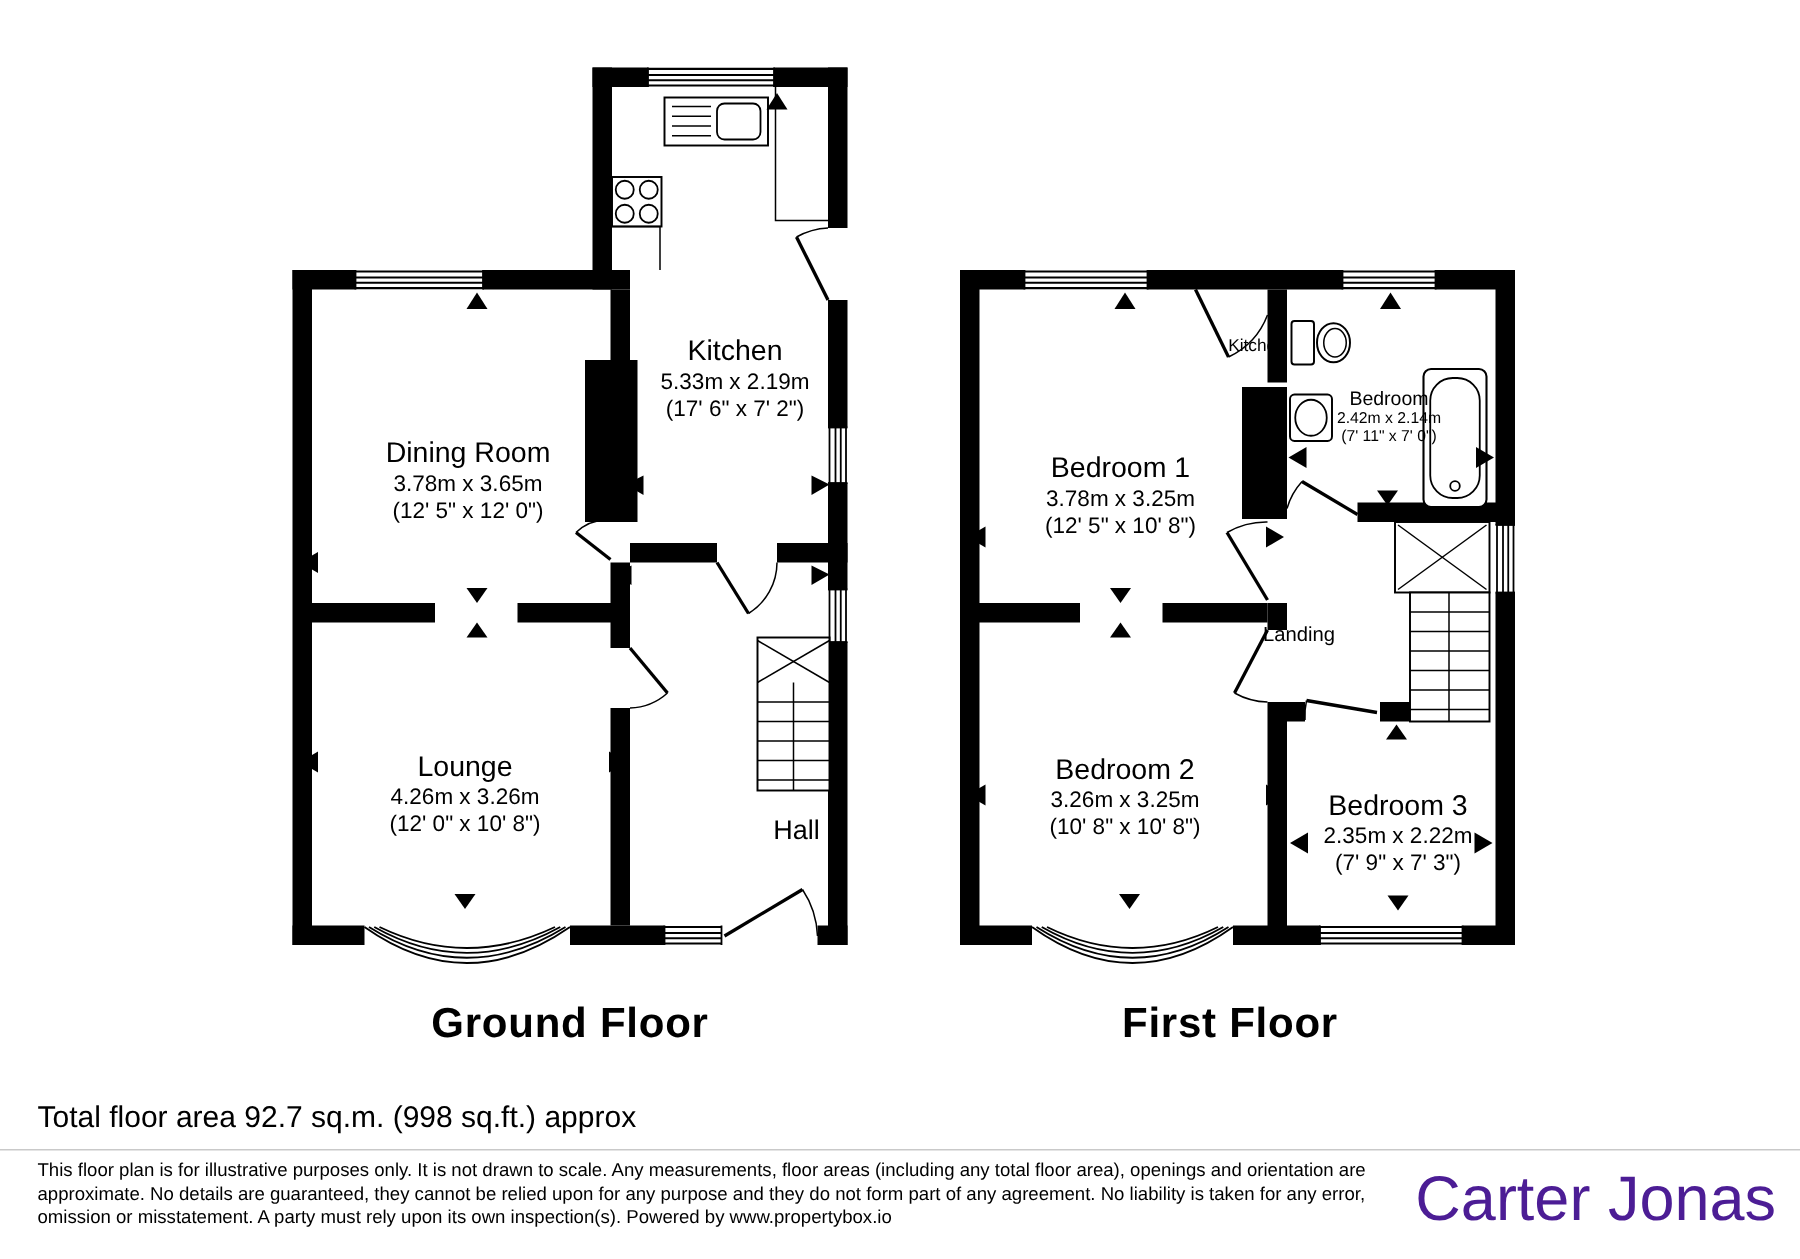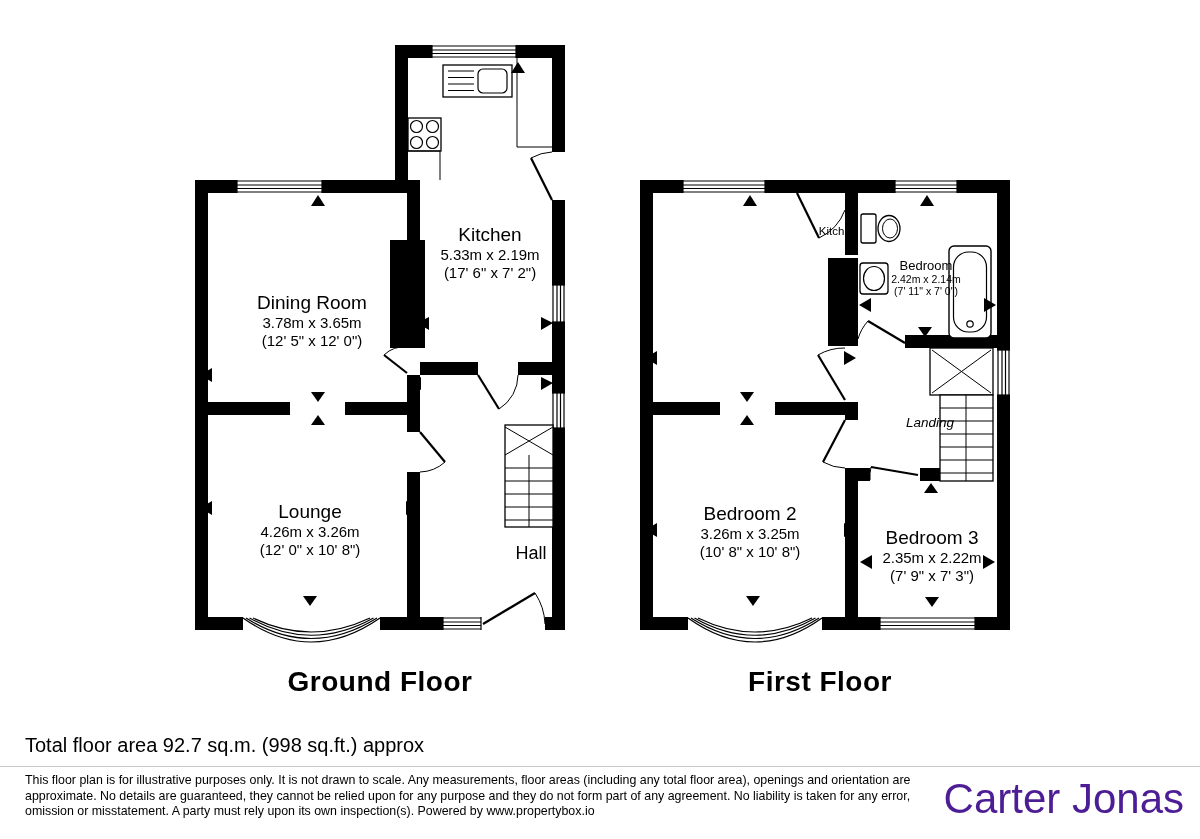--- a/index.html
+++ b/index.html
@@ -316,37 +316,42 @@
     <div class="room-dims">3.78m x 3.65m</div>
     <div class="room-dims">(12' 5" x 12' 0")</div>
   </div>
   <div class="room-label" style="left:310px;top:501px;">
     <div class="room-name">Lounge</div>
     <div class="room-dims">4.26m x 3.26m</div>
     <div class="room-dims">(12' 0" x 10' 8")</div>
   </div>
   <div class="room-label hall-label" style="left:487px;top:543px;">Hall</div>
 
+  <div class="room-label" style="left:747px;top:302px;">
+    <div class="room-name">Bedroom 1</div>
+    <div class="room-dims">3.78m x 3.25m</div>
+    <div class="room-dims">(12' 5" x 10' 8")</div>
+  </div>
   <div class="room-label" style="left:750px;top:503px;">
     <div class="room-name">Bedroom 2</div>
     <div class="room-dims">3.26m x 3.25m</div>
     <div class="room-dims">(10' 8" x 10' 8")</div>
   </div>
   <div class="room-label" style="left:932px;top:527px;">
     <div class="room-name">Bedroom 3</div>
     <div class="room-dims">2.35m x 2.22m</div>
     <div class="room-dims">(7' 9" x 7' 3")</div>
   </div>
   <div class="room-label small" style="left:926px;top:258px;">
     <div class="room-name">Bedroom</div>
     <div class="room-dims">2.42m x 2.14m</div>
     <div class="room-dims">(7' 11" x 7' 0")</div>
   </div>
   <div class="room-label tiny" style="left:838px;top:225px;">Kitchen</div>
-  <div class="room-label mid" style="left:930px;top:415px;font-style:italic;">Landing</div>
+  <div class="room-label mid" style="left:866px;top:415px;">Landing</div>
 
   <div class="floor-title" style="left:380px;top:666px;">Ground Floor</div>
   <div class="floor-title" style="left:820px;top:666px;">First Floor</div>
 
   <div class="total-area">Total floor area 92.7 sq.m. (998 sq.ft.) approx</div>
   <div class="footer-rule"></div>
   <div class="disclaimer">This floor plan is for illustrative purposes only. It is not drawn to scale. Any measurements, floor areas (including any total floor area), openings and orientation are approximate. No details are guaranteed, they cannot be relied upon for any purpose and they do not form part of any agreement. No liability is taken for any error, omission or misstatement. A party must rely upon its own inspection(s). Powered by www.propertybox.io</div>
   <div class="brand">Carter Jonas</div>
 
 </div>

